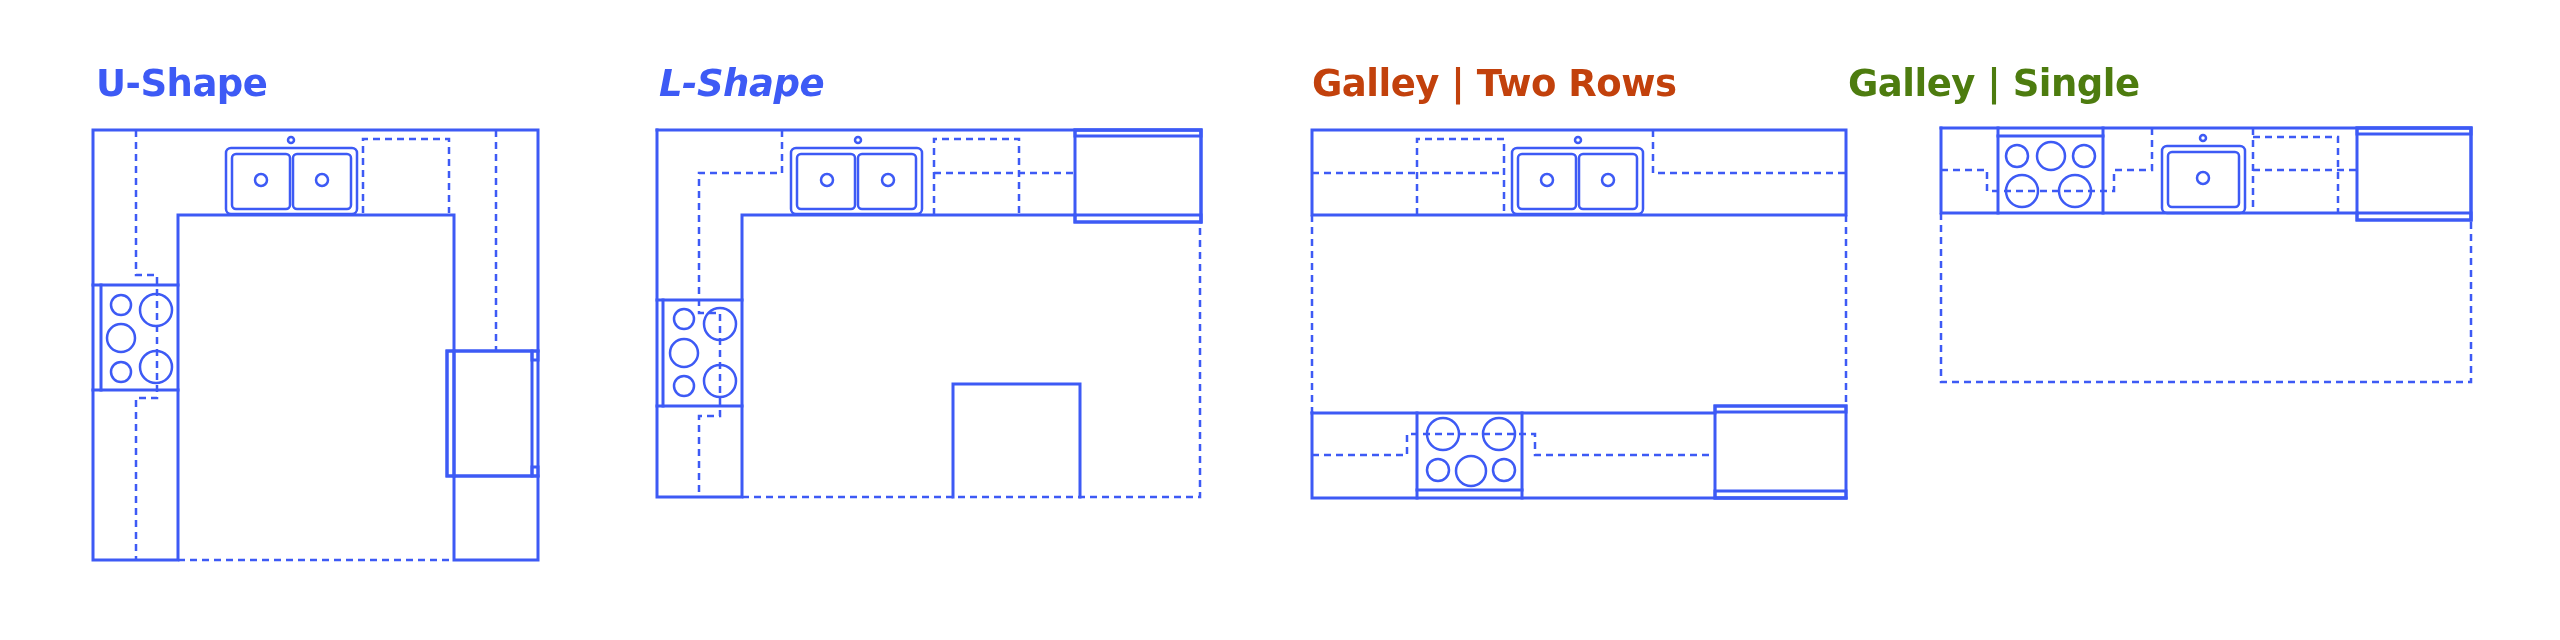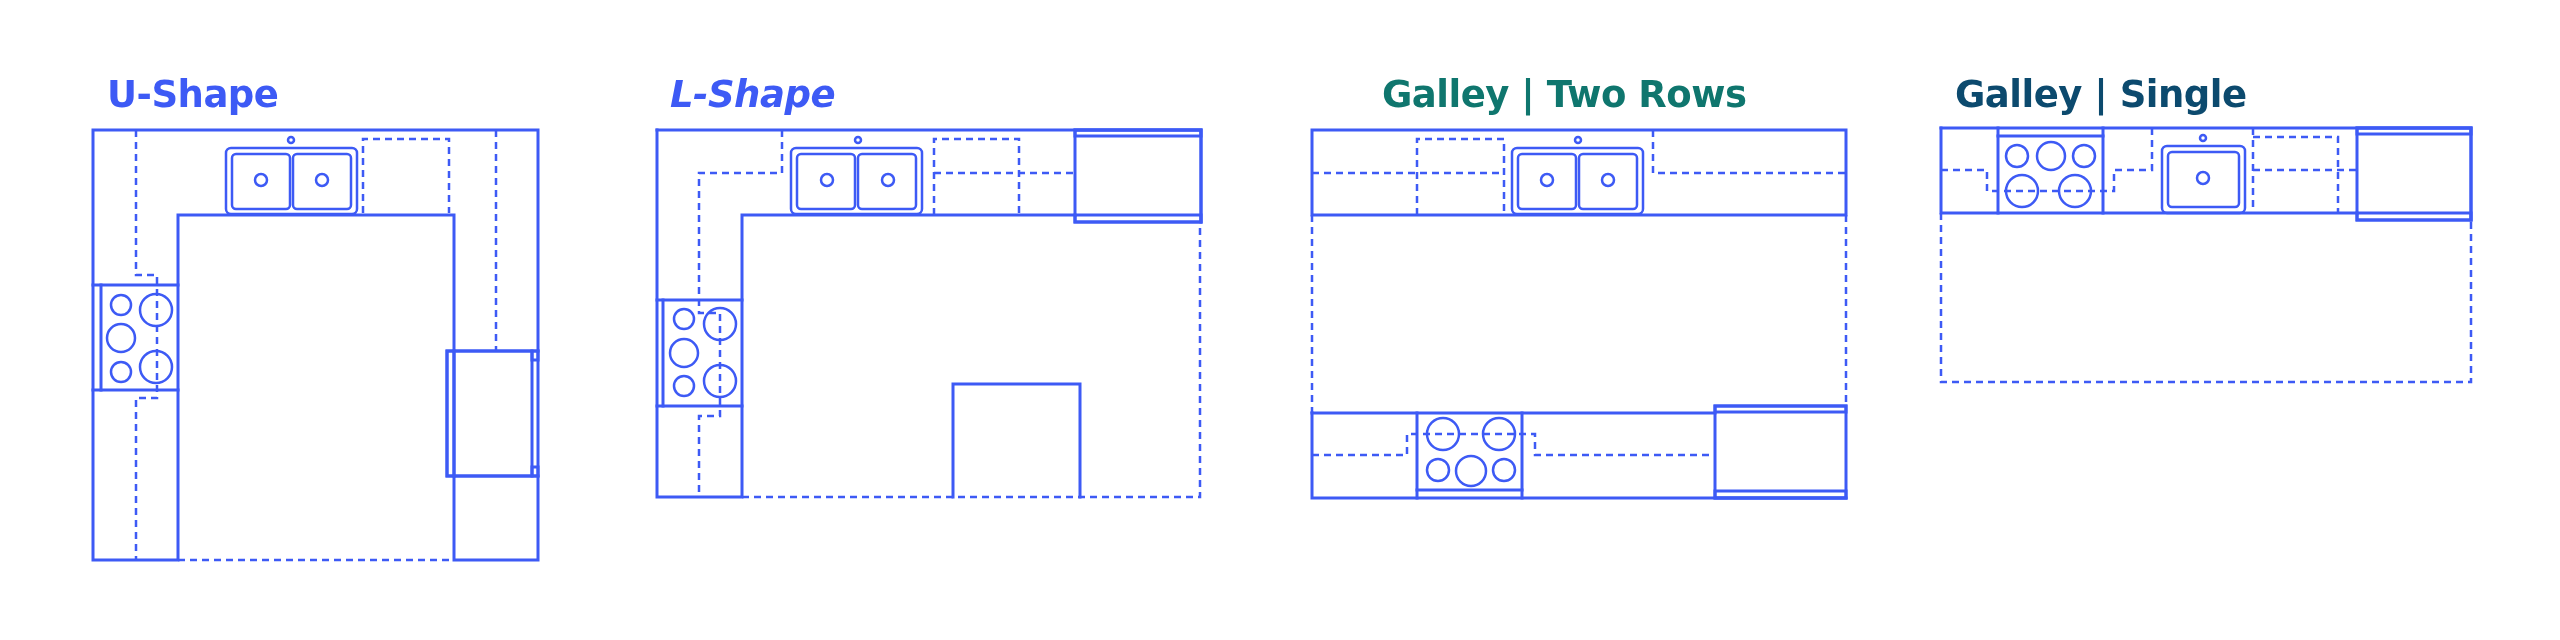--- a/index.html
+++ b/index.html
@@ -1,30 +1,30 @@
 <!DOCTYPE html>
 <html><head>
 <meta charset="utf-8">
 <style>
   html, body { margin: 0; padding: 0; background: #ffffff; }
   body { width: 2560px; height: 640px; position: relative; overflow: hidden; font-family: "DejaVu Sans", sans-serif; }
   .title {
-    position: absolute; margin: 12px; font-weight: bold; font-size: 37px; letter-spacing: -0.5px;
+    position: absolute; margin: 1px; font-weight: bold; font-size: 37px; letter-spacing: -0.5px;
     color: #3d5af5; line-height: 1; white-space: nowrap;
   }
   svg#plans { position: absolute; left: 0; top: 0; }
 </style>
 </head>
 <body>
 
 <div id="titles">
   <h2 class="title" style="left: 95px; top: 64px; color: rgb(61, 90, 245);">U-Shape</h2>
   <h2 class="title" style="left: 658px; top: 64px; color: rgb(61, 90, 245); font-style: italic;">L-Shape</h2>
-  <h2 class="title" style="left: 1370px; top: 64px; color: #0f766e;">Galley | Two Rows</h2>
-  <h2 class="title" style="left: 1943px; top: 64px; color: #0c4a6e;">Galley | Single</h2>
+  <h2 class="title" style="left: 1311px; top: 64px; color: #c2410c;">Galley | Two Rows</h2>
+  <h2 class="title" style="left: 1847px; top: 64px; color: #4d7c0f;">Galley | Single</h2>
 </div>
 
 <svg id="plans" width="2560" height="640" viewBox="0 0 2560 640" xmlns="http://www.w3.org/2000/svg">
   <g class="plan">
       <polyline points="93,130 538,130 538,560 454,560 454,215 178,215 178,560 93,560 93,130" fill="none" stroke="#3d5af5" stroke-width="3" stroke-linejoin="miter" stroke-linecap="square"></polyline>
       <polyline points="93,285 178,285" fill="none" stroke="#3d5af5" stroke-width="3" stroke-linejoin="miter" stroke-linecap="square"></polyline>
       <polyline points="93,390 178,390" fill="none" stroke="#3d5af5" stroke-width="3" stroke-linejoin="miter" stroke-linecap="square"></polyline>
       <polyline points="101,285 101,390" fill="none" stroke="#3d5af5" stroke-width="3" stroke-linejoin="miter" stroke-linecap="square"></polyline>
       <polyline points="454,351 538,351" fill="none" stroke="#3d5af5" stroke-width="3" stroke-linejoin="miter" stroke-linecap="square"></polyline>
       <polyline points="454,476 538,476" fill="none" stroke="#3d5af5" stroke-width="3" stroke-linejoin="miter" stroke-linecap="square"></polyline>

